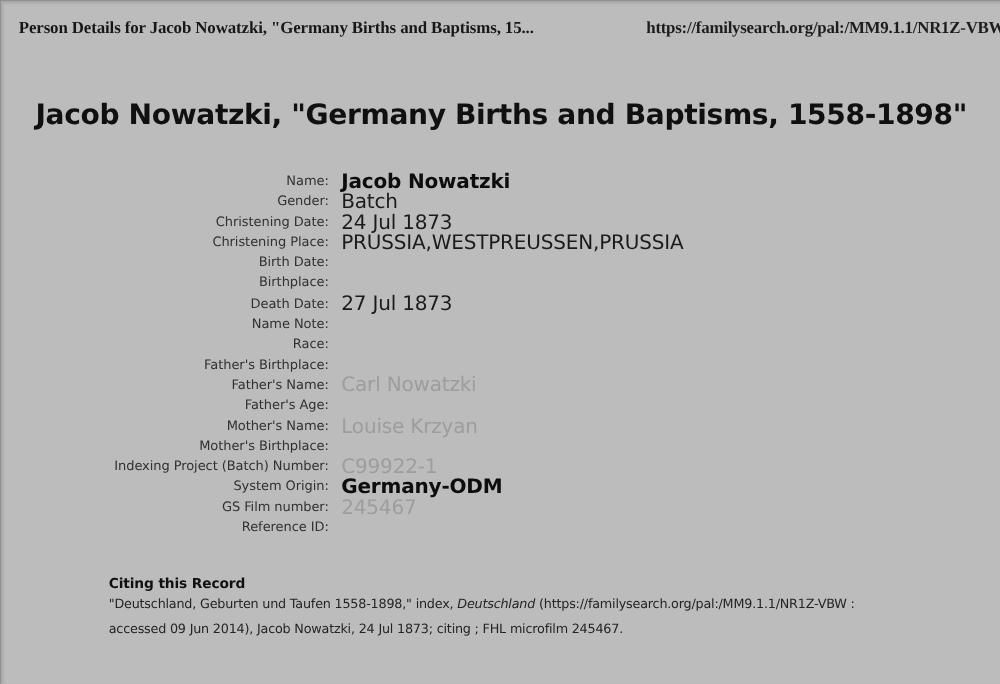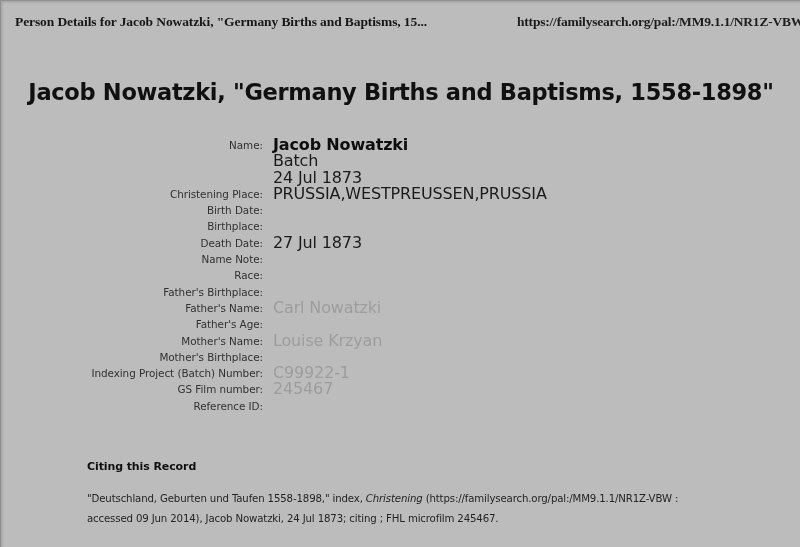--- a/index.html
+++ b/index.html
@@ -123,21 +123,21 @@
     left: 86px;
     top: 459px;
     width: 660px;
   }
   .cite-heading {
     font-family: "DejaVu Sans", sans-serif;
     font-size: 11px;
     font-weight: 700;
     color: #101010;
     letter-spacing: -0.1px;
-    margin-bottom: 16px;
+    margin-bottom: 1px;
   }
   .cite-body {
     font-family: "DejaVu Sans", sans-serif;
     font-size: 10.2px;
     line-height: 19px;
     color: #242424;
     letter-spacing: -0.15px;
     white-space: nowrap;
   }
   .cite-body .it {
@@ -175,23 +175,25 @@
   </div>
 
   <div class="doc-title">Jacob Nowatzki, "Germany Births and Baptisms, 1558-1898"</div>
 
   <div class="fields" id="fields-container">
       <div class="field-row">
         <div class="f-label">Name</div>
         <div class="f-value bold">Jacob Nowatzki</div>
       </div>
       <div class="field-row">
+        <div class="f-label">Gender</div>
         <div class="f-value">Batch</div>
       </div>
       <div class="field-row">
+        <div class="f-label">Christening Date</div>
         <div class="f-value">24 Jul 1873</div>
       </div>
       <div class="field-row">
         <div class="f-label">Christening Place</div>
         <div class="f-value">PRUSSIA,WESTPREUSSEN,PRUSSIA</div>
       </div>
       <div class="field-row">
         <div class="f-label">Birth Date</div>
       </div>
       <div class="field-row">
@@ -220,31 +222,35 @@
       <div class="field-row">
         <div class="f-label">Mother's Name</div>
         <div class="f-value link">Louise Krzyan</div>
       </div>
       <div class="field-row">
         <div class="f-label">Mother's Birthplace</div>
       </div>
       <div class="field-row">
         <div class="f-label">Indexing Project (Batch) Number</div>
         <div class="f-value link">C99922-1</div>
+      </div>
+      <div class="field-row">
+        <div class="f-label">System Origin</div>
+        <div class="f-value bold">Germany-ODM</div>
       </div>
       <div class="field-row">
         <div class="f-label">GS Film number</div>
         <div class="f-value link">245467</div>
       </div>
       <div class="field-row">
         <div class="f-label">Reference ID</div>
       </div>
     </div>
 
   <div class="cite">
     <div class="cite-heading">Citing this Record</div>
     <div class="cite-body">
-      <div><span>"Deutschland, Geburten und Taufen 1558-1898," index, </span><span class="it">Christening</span><span> (https://familysearch.org/pal:/MM9.1.1/NR1Z-VBW :</span></div>
+      <div><span>"Deutschland, Geburten und Taufen 1558-1898," index, </span><span class="it">Deutschland</span><span> (https://familysearch.org/pal:/MM9.1.1/NR1Z-VBW :</span></div>
       <div class="cite-line2">accessed 09 Jun 2014), Jacob Nowatzki, 24 Jul 1873; citing ; FHL microfilm 245467.</div>
     </div>
   </div>
 
 </div>
 
 </body></html>

